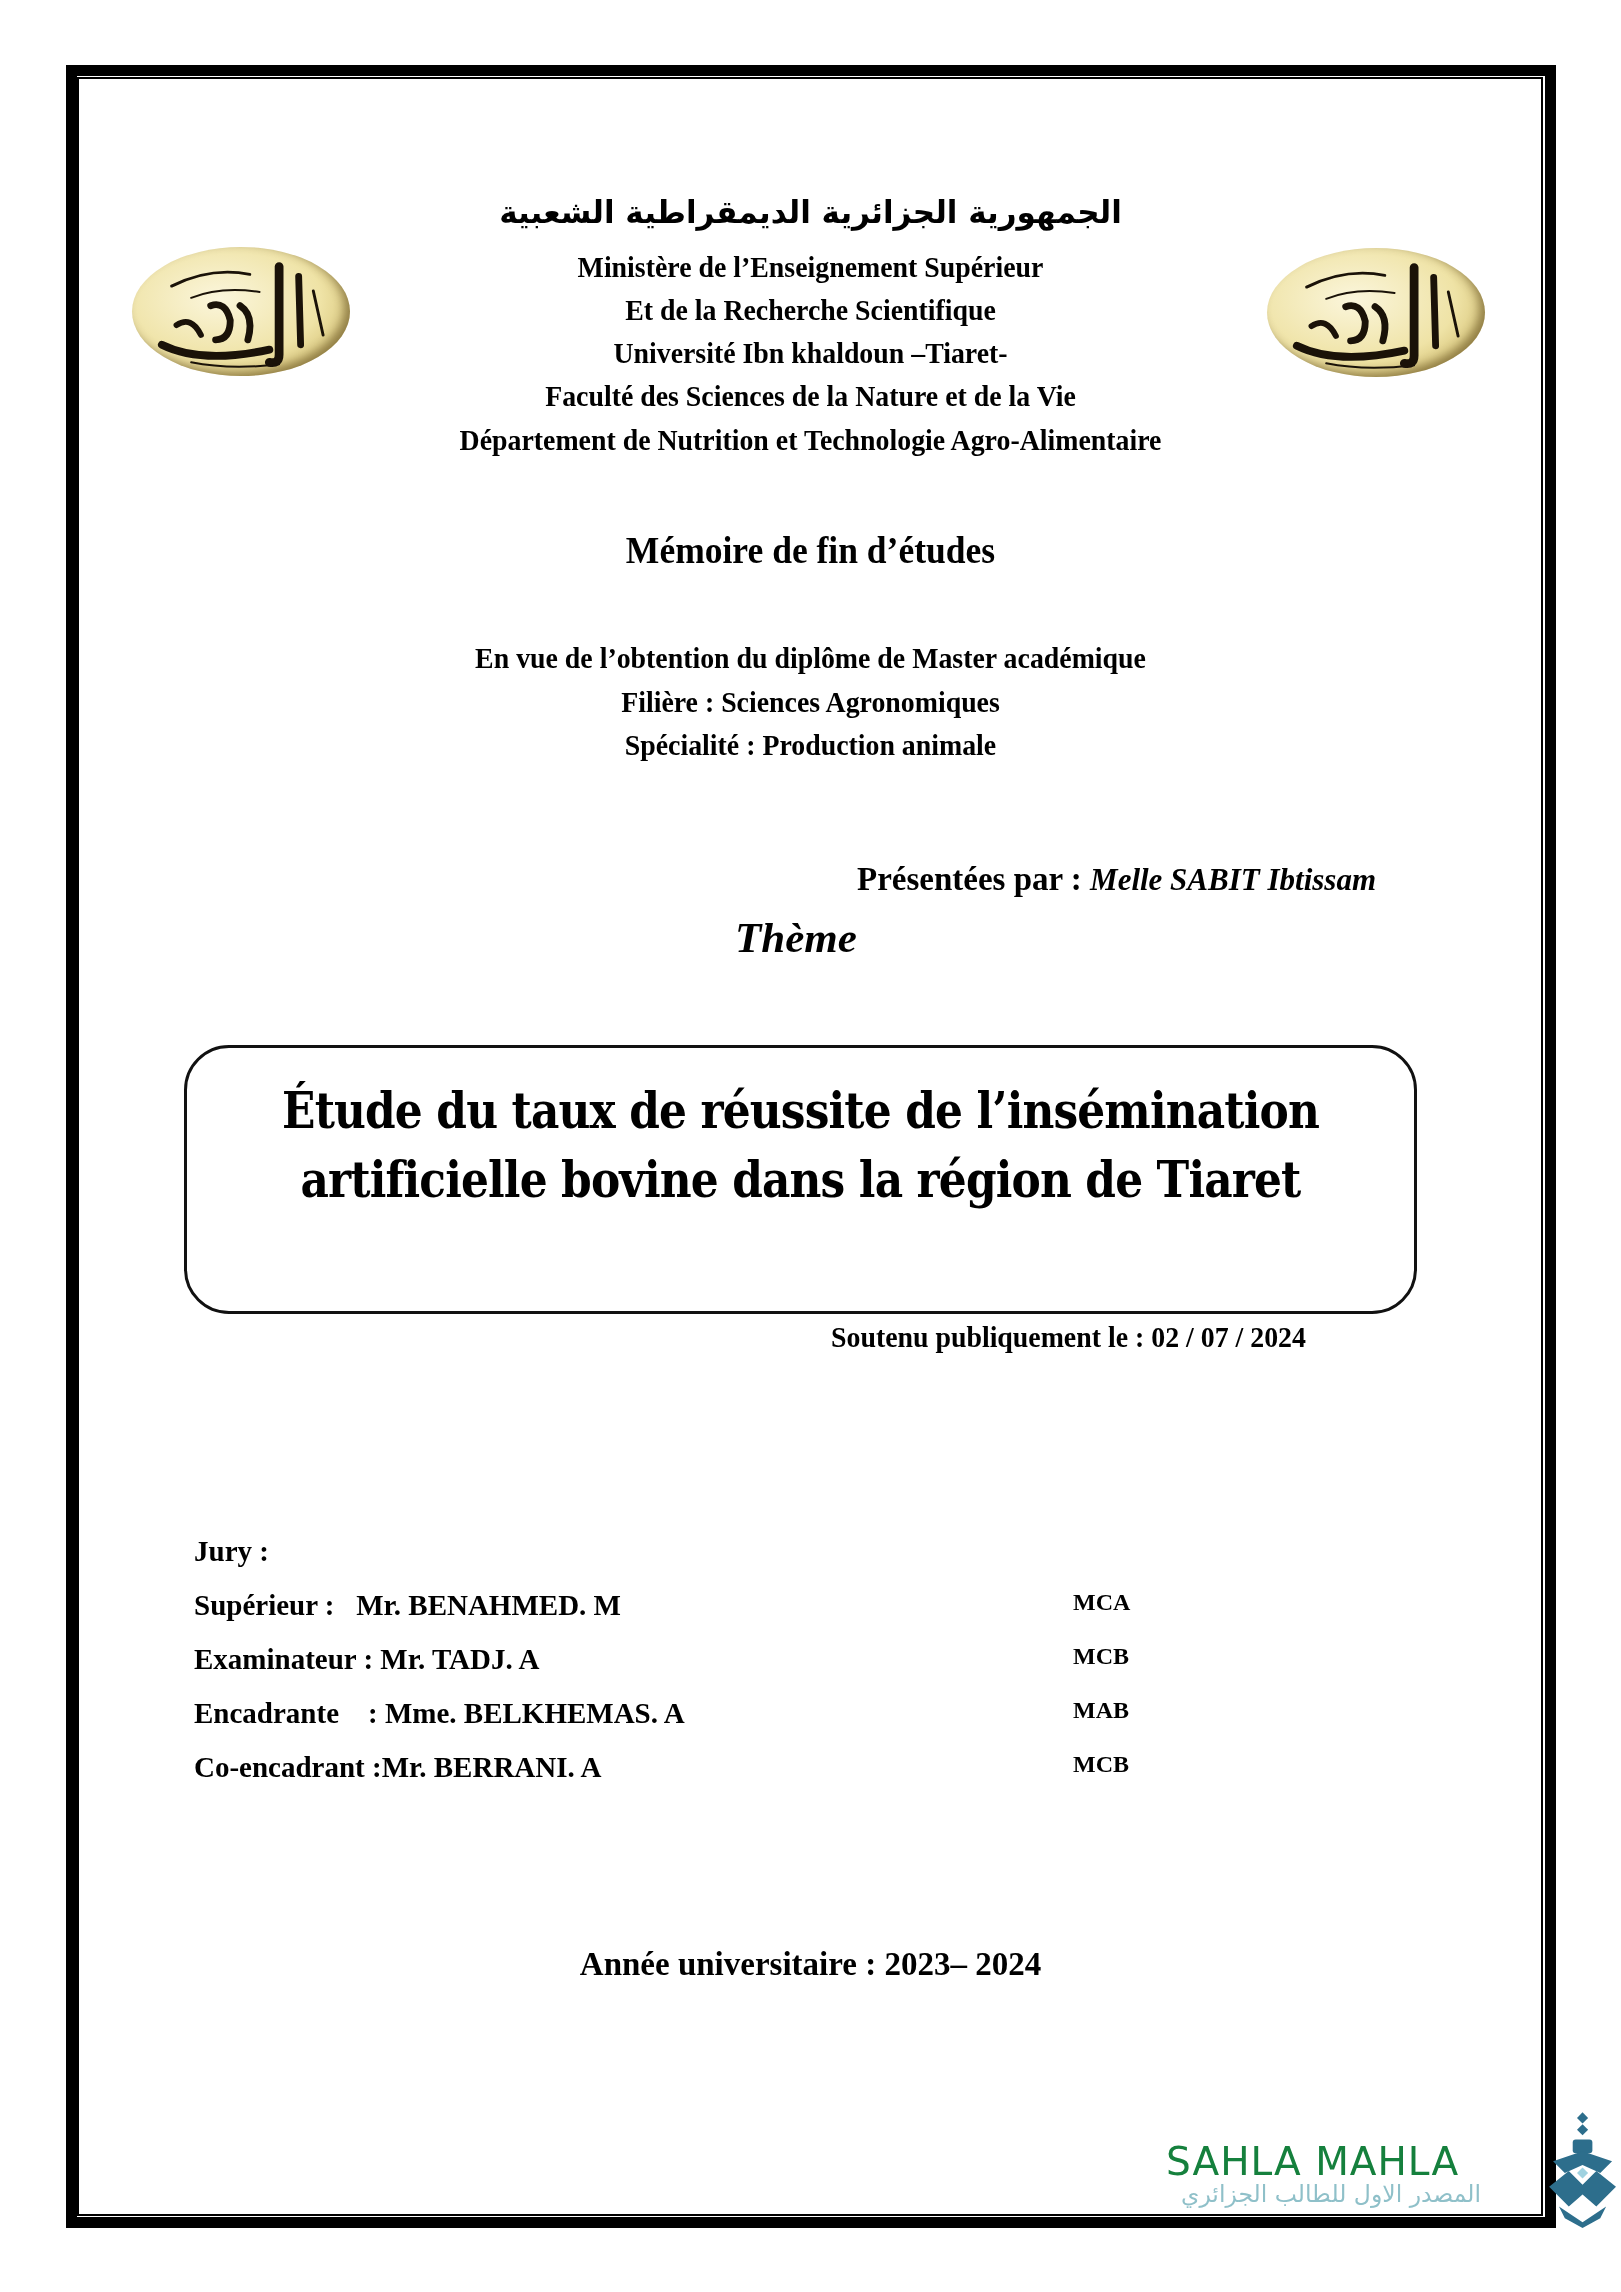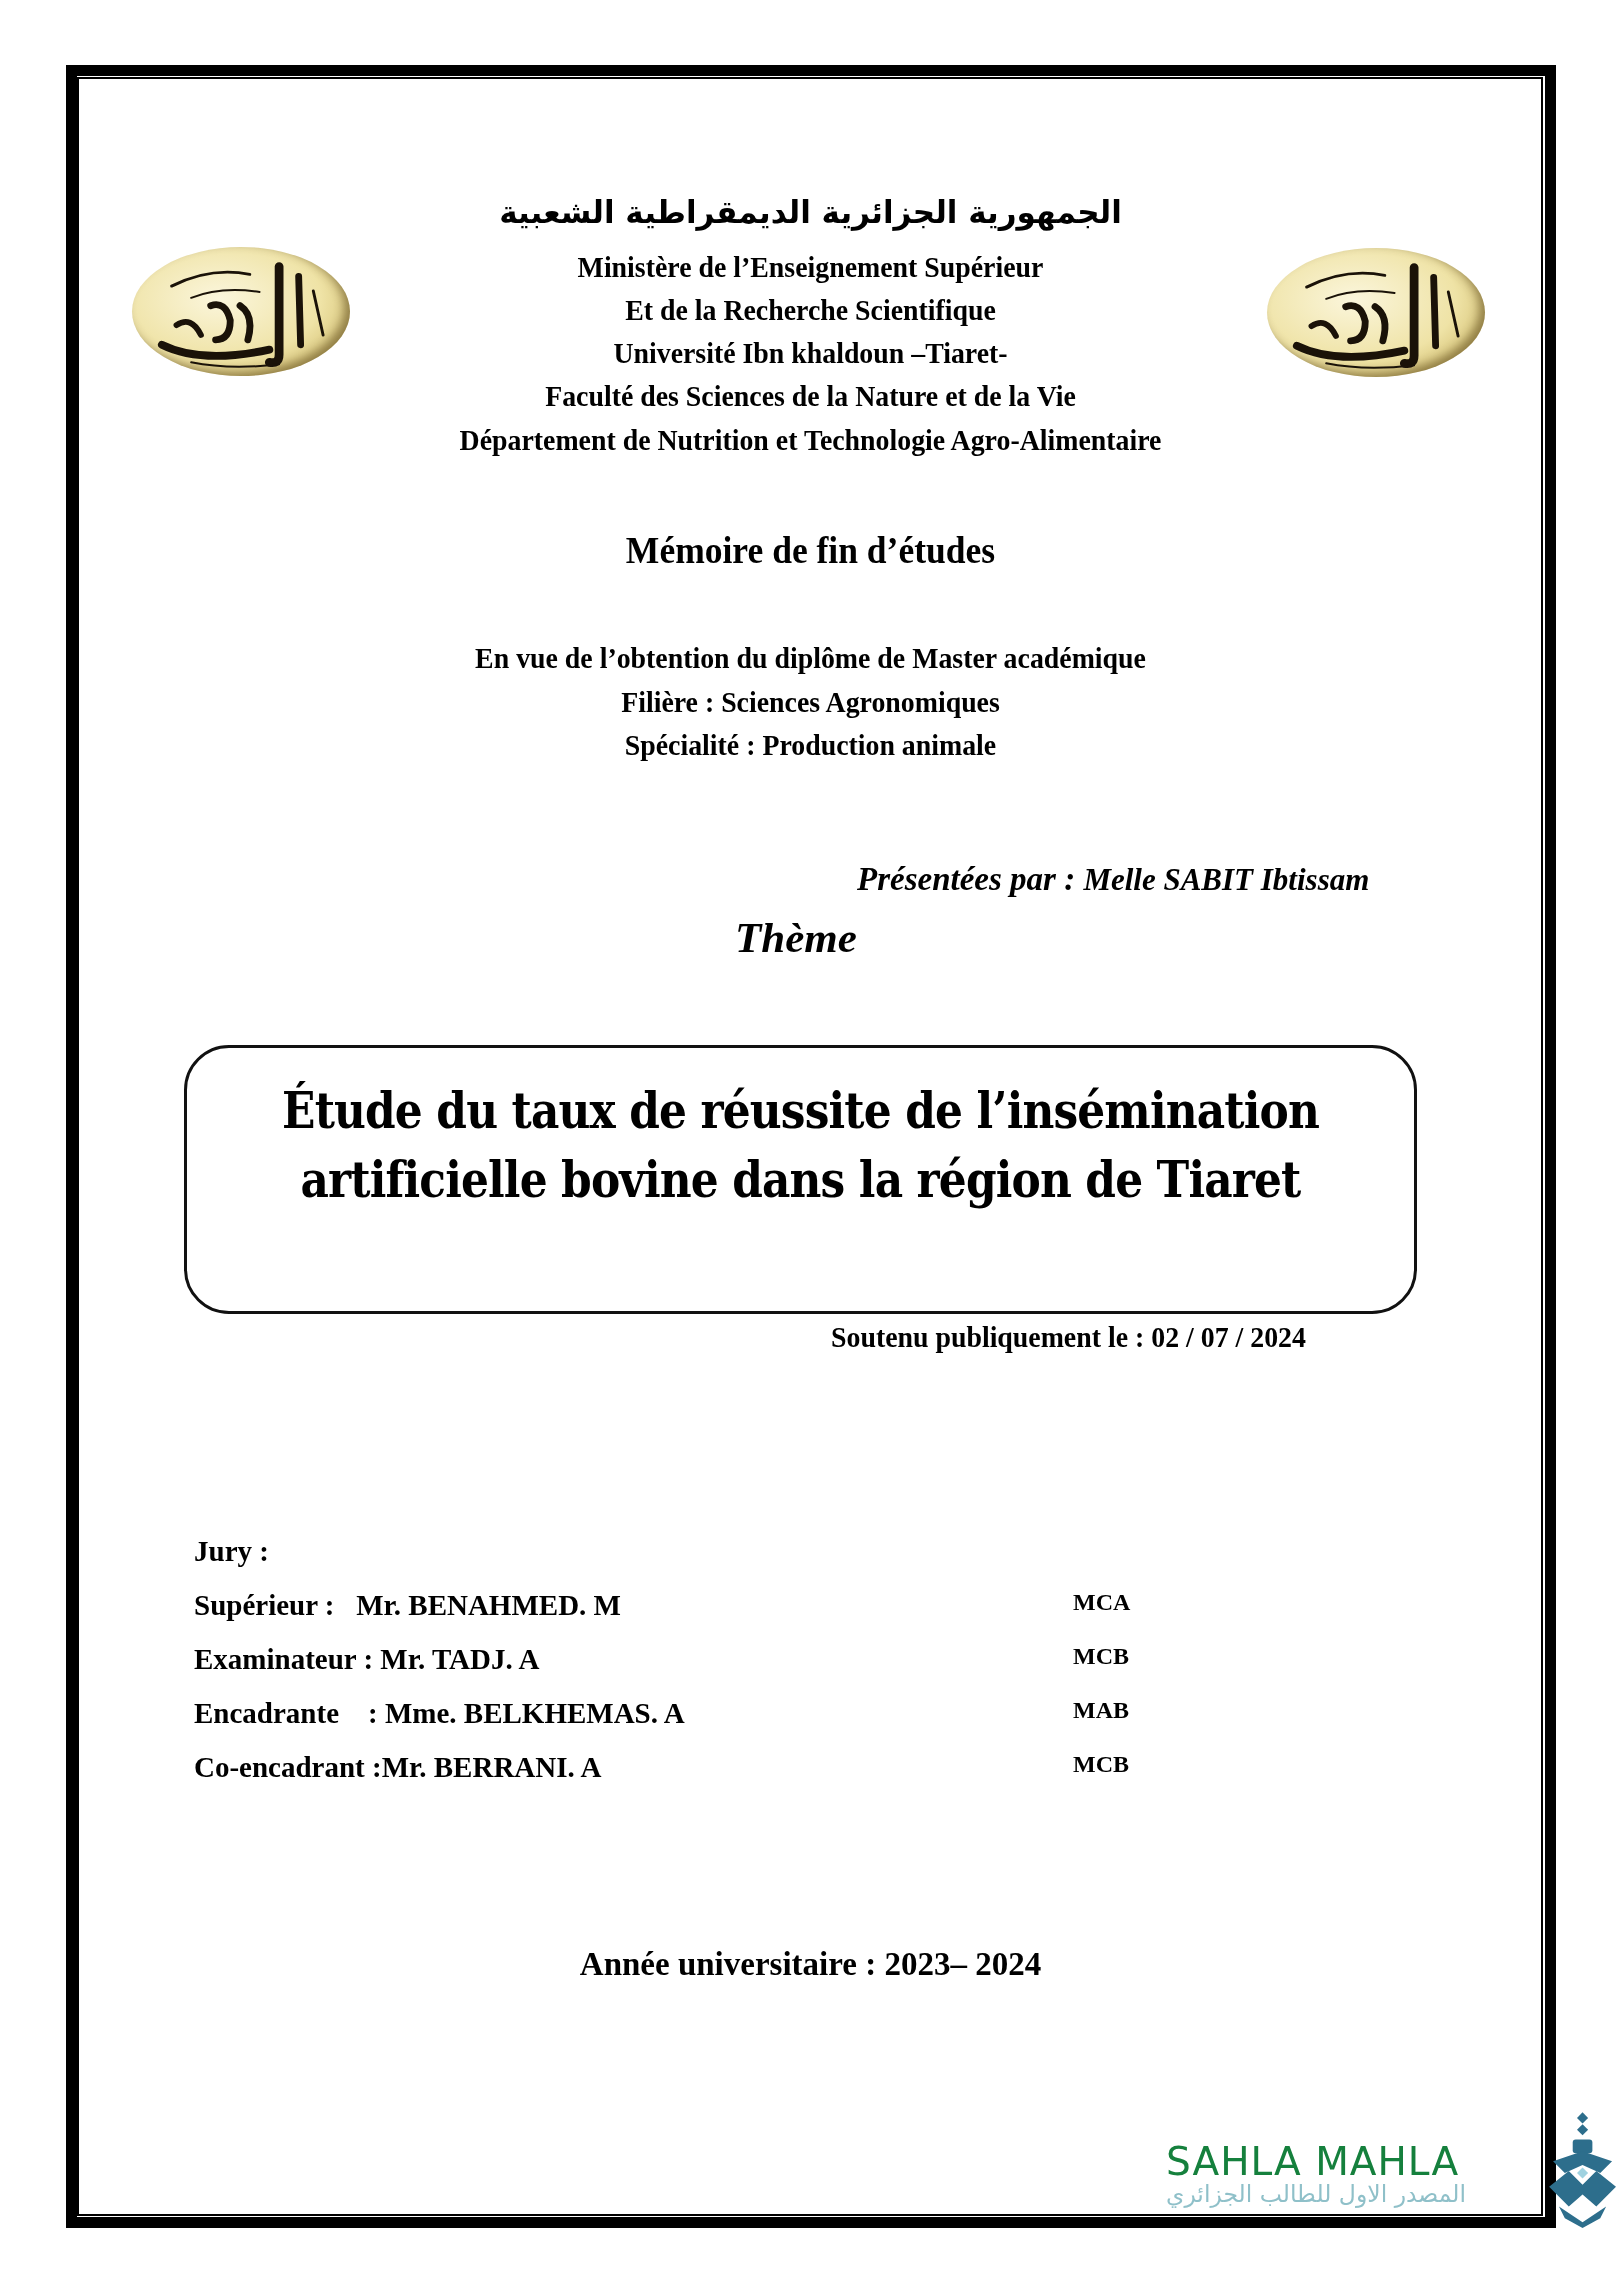--- a/index.html
+++ b/index.html
@@ -21,21 +21,21 @@
   .logo svg { position: absolute; left: 0; top: 0; }
   .title-box { position: absolute; left: 184px; top: 1045px; width: 1233px; height: 269px;
           border: 3.9px solid #111; border-radius: 45px; box-sizing: border-box; }
   .title-text { position: absolute; left: 184px; top: 1076px; width: 1233px; text-align: center;
           font-family: "DejaVu Serif", serif; font-weight: bold; font-size: 51px; line-height: 69px;
           letter-spacing: -1px; transform: scaleX(0.86); transform-origin: center; }
   .jury-row { position: absolute; left: 194px; font-size: 29px; font-weight: bold; }
   .grade { position: absolute; left: 1073px; font-size: 24px; font-weight: bold; }
   .watermark { position: absolute; left: 1166px; top: 2139px; }
   .wm-latin { font-family: "DejaVu Sans", sans-serif; font-size: 39px; color: #15803d; letter-spacing: 1px; }
-  .wm-arabic { font-family: "DejaVu Sans", sans-serif; font-size: 23.5px; color: #8fc0c9; direction: rtl; margin-top: -3.9px; }
+  .wm-arabic { font-family: "DejaVu Sans", sans-serif; font-size: 23.5px; color: #8fc0c9; direction: rtl; margin-top: -3.9px; margin-left: 15px; }
 </style>
 </head>
 <body>
 
 <div class="frame-outer"></div>
 <div class="frame-inner"></div>
 
 <div class="logo" style="left:132px; top:247px;">
   <svg width="218" height="129" viewBox="0 0 222 132">
     <g fill="none" stroke="#1a1208" stroke-linecap="round">
@@ -75,21 +75,21 @@
 <div class="abs center hdr" style="top:332px;">Université Ibn khaldoun –Tiaret-</div>
 <div class="abs center hdr" style="top:375px;">Faculté des Sciences de la Nature et de la Vie</div>
 <div class="abs center hdr" style="top:419px;">Département de Nutrition et Technologie Agro-Alimentaire</div>
 
 <div class="abs center b" style="top:529px; font-size:37px; transform:scaleX(0.96);">Mémoire de fin d’études</div>
 <div class="abs center b" style="top:642px; font-size:29px; transform:scaleX(0.96);">En vue de l’obtention du diplôme de Master académique</div>
 <div class="abs center b" style="top:686px; font-size:29px; transform:scaleX(0.96);">Filière : Sciences Agronomiques</div>
 <div class="abs center b" style="top:729px; font-size:29px; transform:scaleX(0.96);">Spécialité : Production animale</div>
 
 <div class="abs" style="left:849px; top:843px; white-space:pre;">
-  <span class="b" style="font-size:33px;font-style:italic;">Présentées par : </span><span class="b" style="font-size:31px; font-style:italic;">Melle SABIT Ibtissam</span>
+  <span class="b" style="font-size:33px;">Présentées par : </span><span class="b" style="font-size:31px; font-style:italic;">Melle SABIT Ibtissam</span>
 </div>
 
 <div class="abs b" style="left:735px; top:913px; font-size:43px; font-style:italic;">Thème</div>
 
 <div class="title-box"></div>
 <div class="title-text">
   <div>Étude du taux de réussite de l’insémination</div>
   <div>artificielle bovine dans la région de Tiaret</div>
 </div>
 

